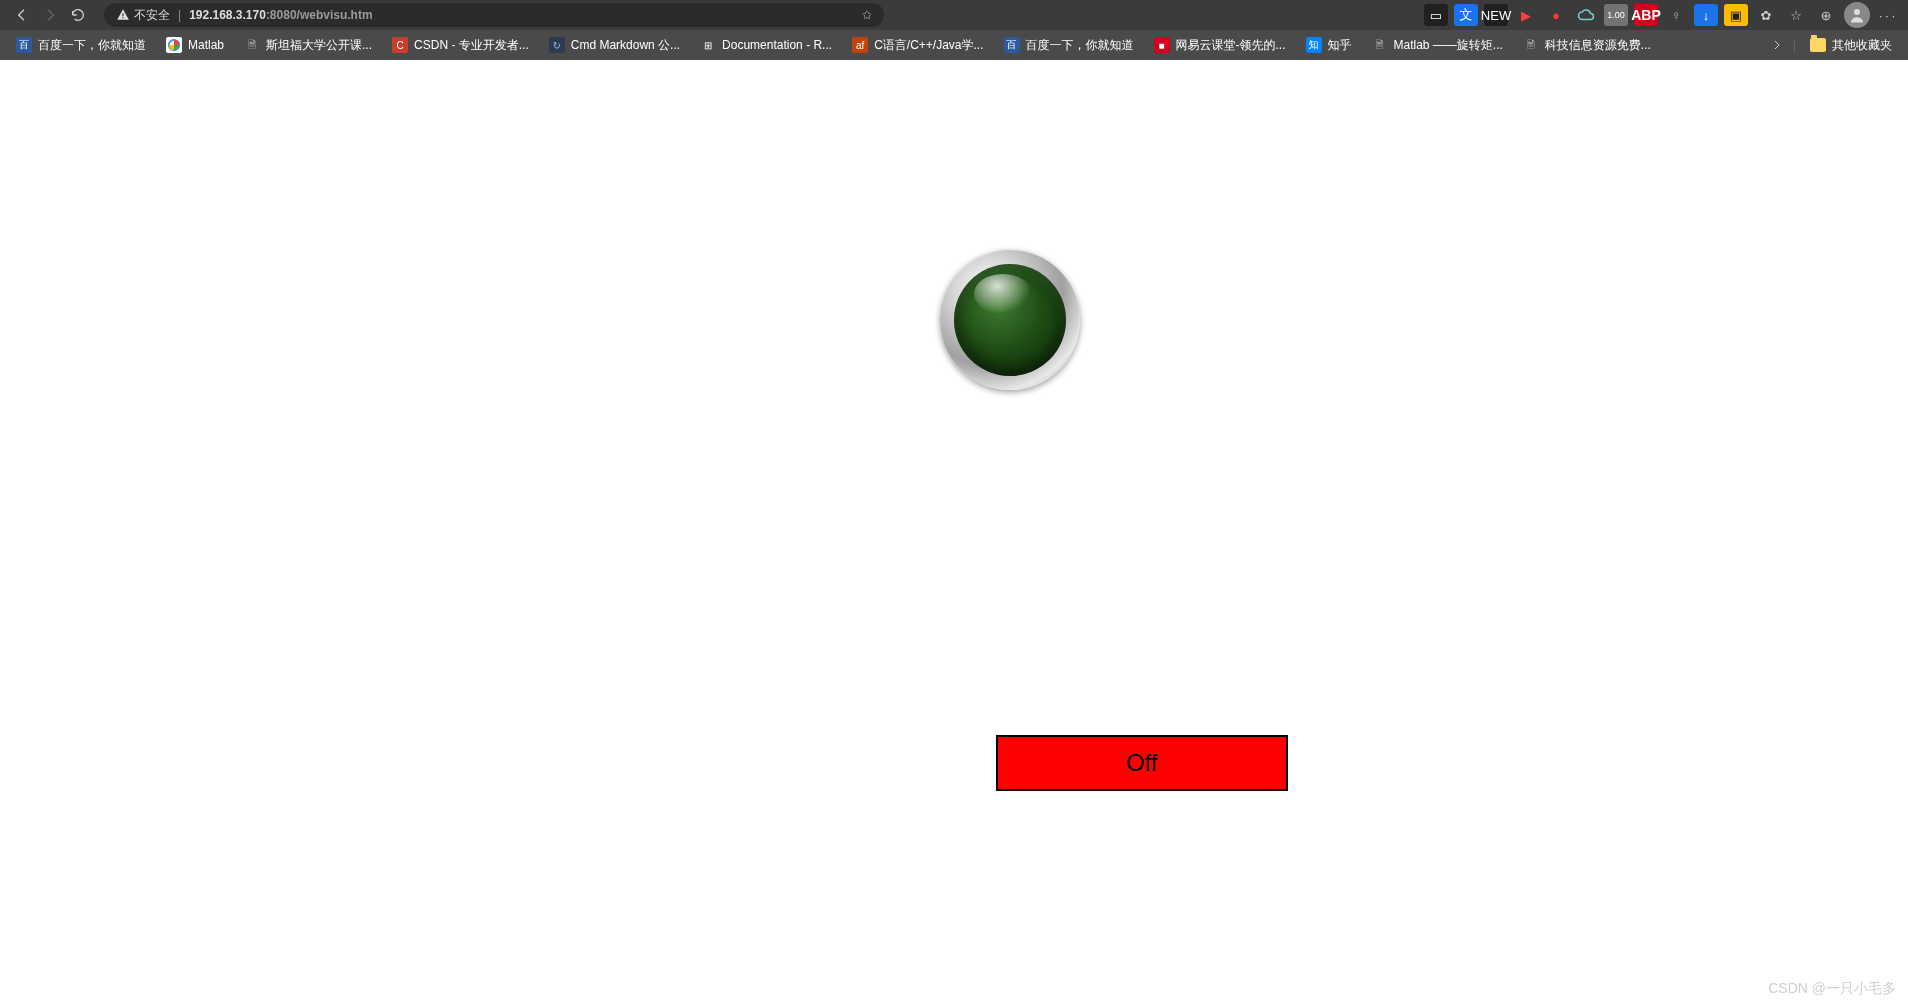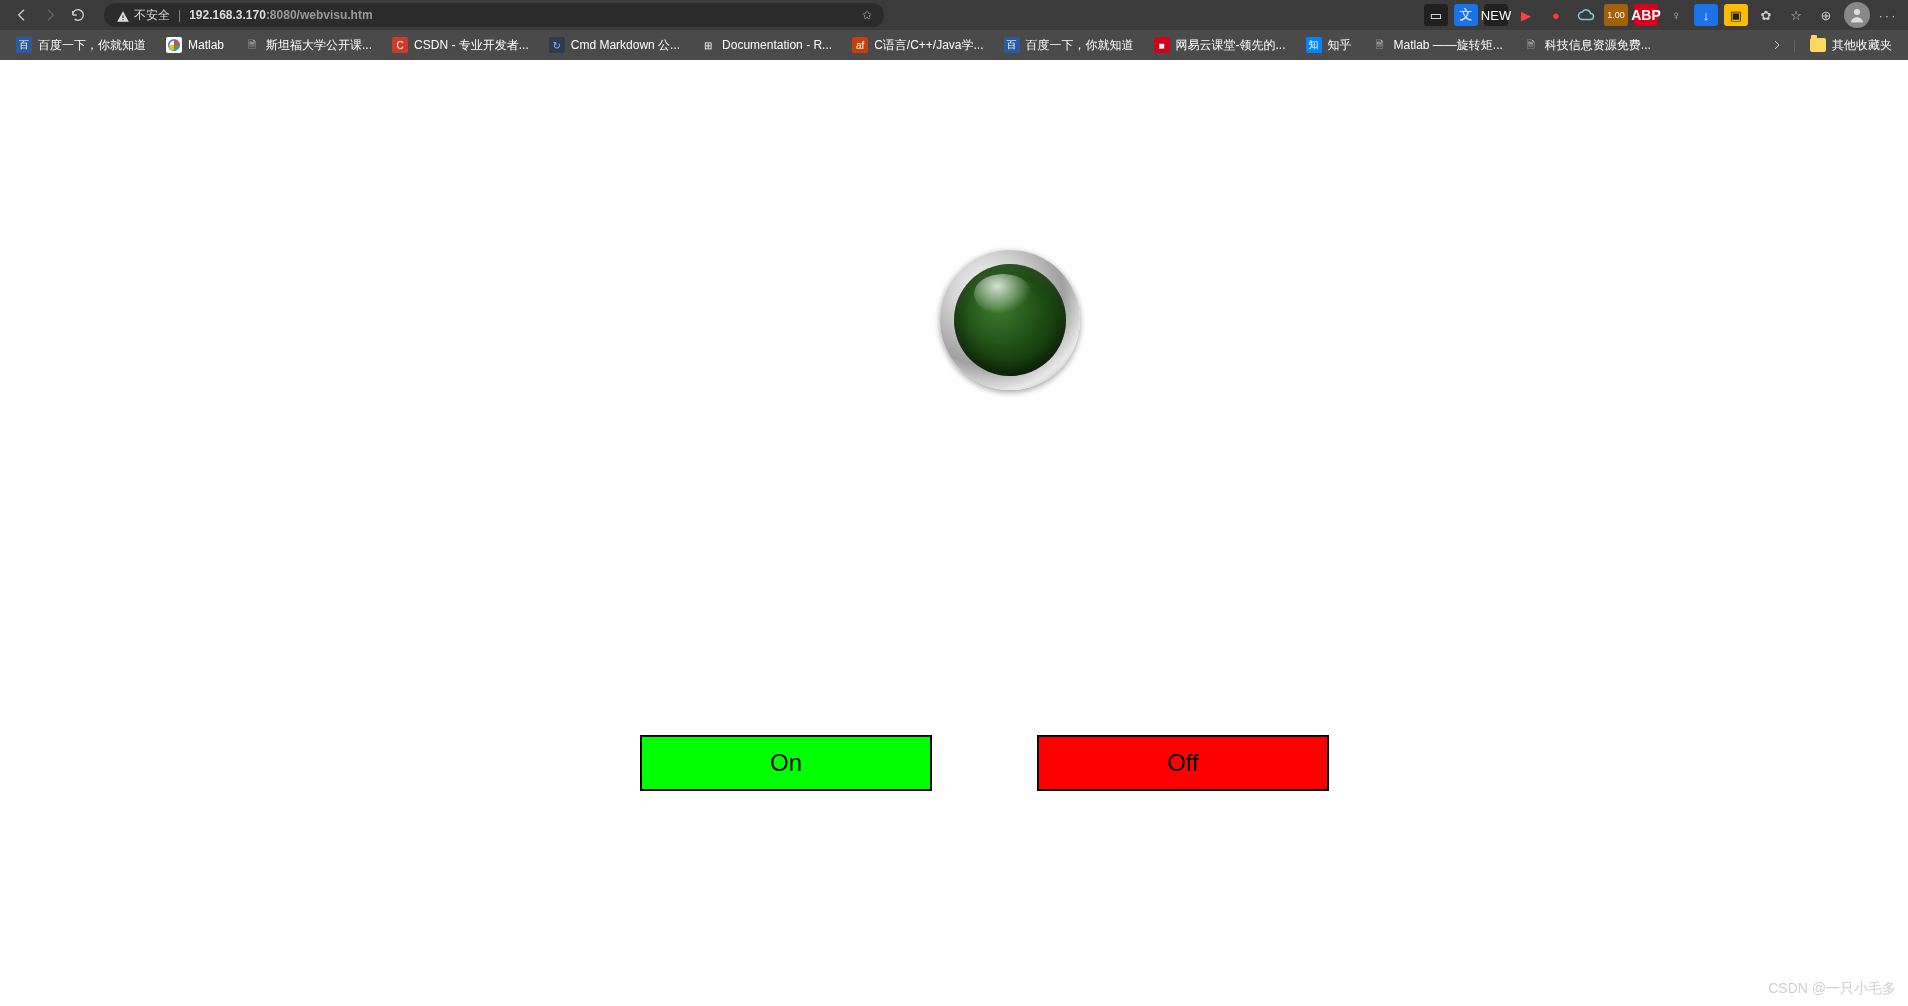--- a/index.html
+++ b/index.html
@@ -4,31 +4,31 @@
 <style>
 * { margin: 0; padding: 0; box-sizing: border-box; }
 body { font-family: "Microsoft YaHei", Arial, sans-serif; width: 1908px; height: 1006px; background: #fff; overflow: hidden; position: relative; }
 
 
 .toolbar { height: 30px; background: #3b3b3b; display: flex; align-items: center; padding: 0 8px; color: #fff; font-size: 12px; }
 .nav-btn { width: 28px; height: 28px; display: flex; align-items: center; justify-content: center; color: #ccc; cursor: pointer; }
 .nav-btn.disabled { color: #666; }
 .nav-btn svg { width: 16px; height: 16px; }
 .addr-wrap { flex: 0 0 auto; display: flex; align-items: center; margin-left: 12px; background: #2b2b2b; height: 24px; border-radius: 12px; padding: 0 12px; width: 780px; }
-.addr-wrap .warn { display: flex; align-items: flex-end; gap: 4px; color: #ddd; font-size: 12px; }
+.addr-wrap .warn { display: flex; align-items: center; gap: 4px; color: #ddd; font-size: 12px; }
 .addr-wrap .sep { color: #888; margin: 0 8px; }
 .addr-wrap .url { color: #ddd; font-size: 12px; font-weight: bold; }
 .addr-wrap .url .dim { color: #9a9a9a; }
 .toolbar-right { margin-left: auto; display: flex; align-items: center; gap: 6px; }
 .tbi { width: 24px; height: 22px; display: flex; align-items: center; justify-content: center; font-size: 13px; color: #fff; cursor: pointer; border-radius: 3px; }
 .tbi.blue { background: #1a73e8; }
 .tbi.dark { background: #202020; }
 .tbi.abp { background: #d5001c; font-size: 14px; font-weight: bold; }
 .tbi.yellow { background: #fbbc04; color:#222; }
-.tbi.redsq { background: #a16207; font-size: 9px; }
+.tbi.redsq { background: #737373; font-size: 9px; }
 .avatar { width: 26px; height: 26px; border-radius: 50%; background: #888; display: flex; align-items: center; justify-content: center; }
 .dots { letter-spacing: 2px; }
 
 
 .bookmarks { height: 30px; background: #4a4a4a; display: flex; align-items: center; padding: 0 8px; color: #fff; font-size: 12px; gap: 4px; }
 .bm { display: flex; align-items: center; gap: 6px; padding: 0 8px; height: 24px; cursor: pointer; border-radius: 3px; white-space: nowrap; }
 .bm .favicon { width: 16px; height: 16px; display: flex; align-items: center; justify-content: center; font-size: 10px; border-radius: 2px; flex-shrink: 0; }
 .fav-baidu { background: #2c5aa0; color: #fff; }
 .fav-google { background: #fff; }
 .fav-page { color: #ccc; }
@@ -49,21 +49,21 @@
 
 
 .lamp { position: absolute; left: 940px; top: 190px; width: 140px; height: 140px; }
 .lamp .bezel { position: absolute; inset: 0; border-radius: 50%; background: radial-gradient(circle at 35% 30%, #fefefe 0%, #d8d8d8 25%, #a0a0a0 55%, #e8e8e8 75%, #888 100%); box-shadow: 0 2px 6px rgba(0,0,0,0.4); }
 .lamp .glass { position: absolute; inset: 14px; border-radius: 50%; background: radial-gradient(circle at 40% 38%, #3d7a2e 0%, #1f4d15 45%, #0a2a06 100%); box-shadow: inset 0 -6px 18px rgba(0,0,0,0.6), inset 0 4px 10px rgba(255,255,255,0.12); }
 .lamp .hl { position: absolute; left: 34px; top: 24px; width: 58px; height: 40px; border-radius: 50%; background: radial-gradient(ellipse at 40% 30%, rgba(255,255,255,0.8), rgba(255,255,255,0) 70%); pointer-events: none; }
 
 
 .hmi-btn { position: absolute; top: 675px; width: 292px; height: 56px; display: flex; align-items: center; justify-content: center; font-size: 24px; color: #000; border: 2px solid #000; cursor: pointer; user-select: none; }
 .btn-on { left: 640px; background: #00ff00; }
-.btn-off { left: 1037px; background: #ff0000; }
+.btn-off { left: 996px; background: #ff0000; }
 
 
 .watermark { position: absolute; right: 12px; bottom: 8px; color: #cfcfcf; font-size: 14px; }
 </style>
 </head>
 <body>
 
 <div class="toolbar">
   <div class="nav-btn">
     <svg viewBox="0 0 24 24">
@@ -196,21 +196,18 @@
   </div>
 </div>
 
 <div class="content">
   <div class="lamp">
     <div class="bezel"></div>
     <div class="glass"></div>
     <div class="hl"></div>
   </div>
 
-  <div class="hmi-btn btn-on">
-    <span>On</span>
-  </div>
   <div class="hmi-btn btn-off">
     <span>Off</span>
   </div>
 
   <div class="watermark">CSDN @一只小毛多</div>
 </div>
 
 </body></html>

